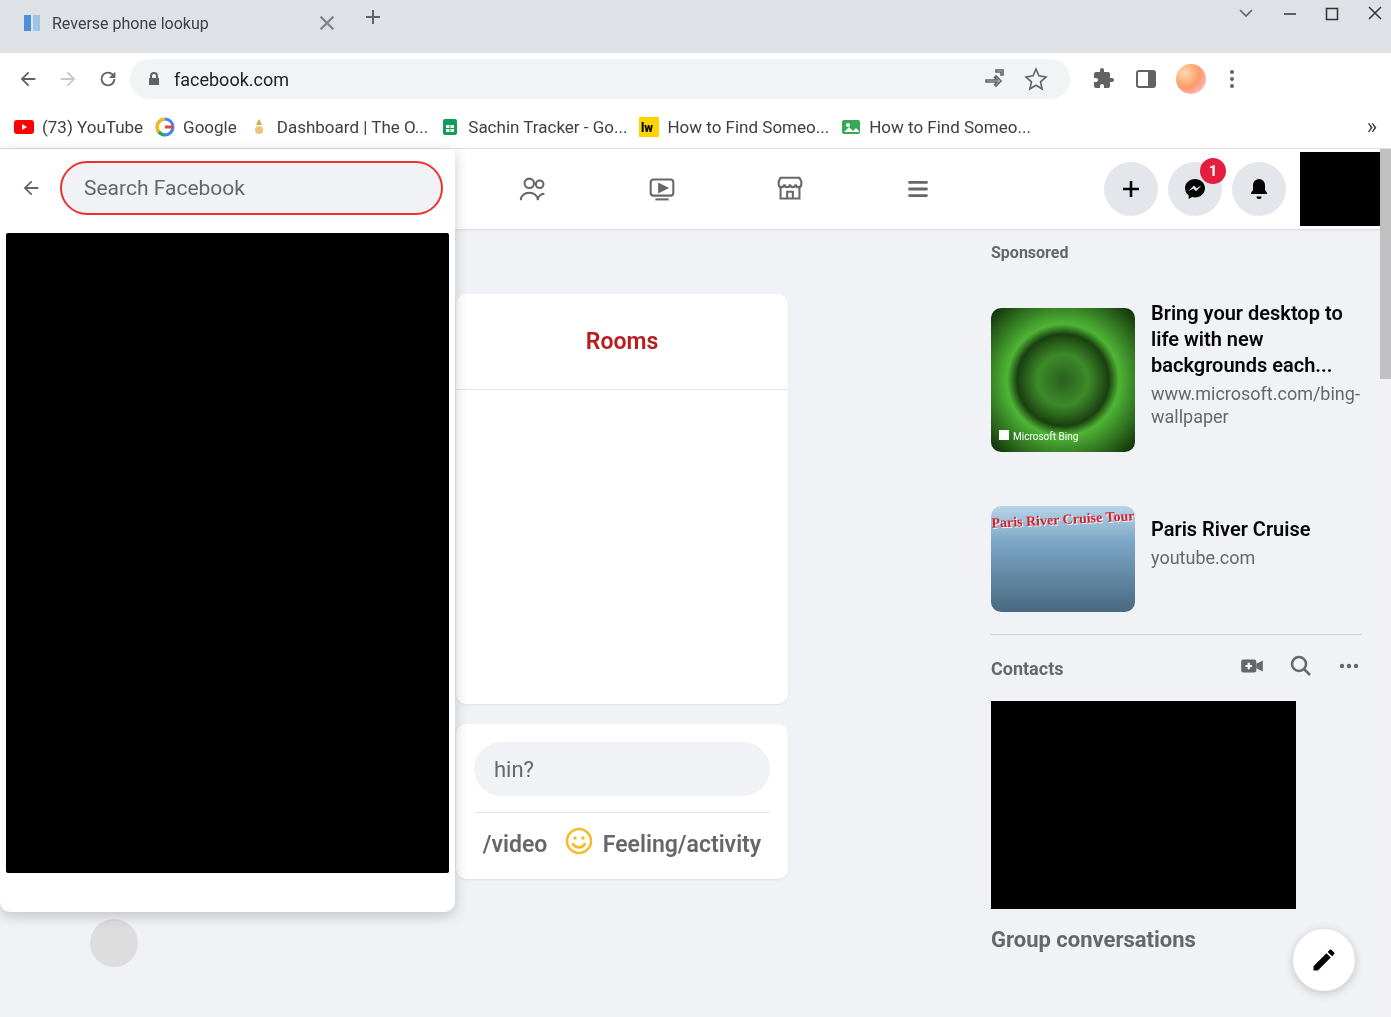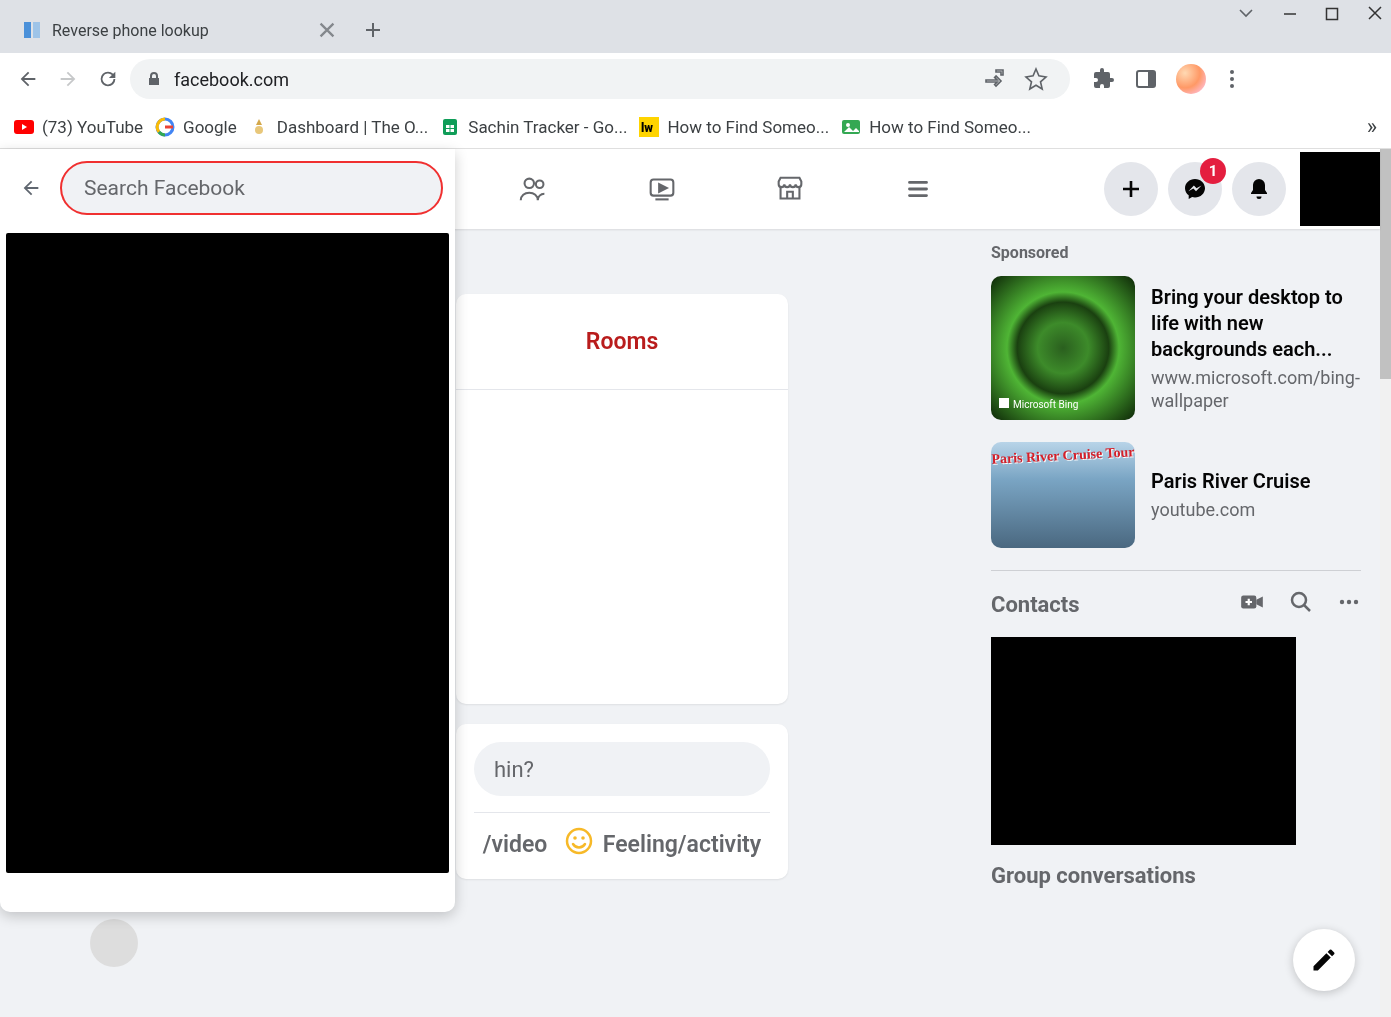--- a/index.html
+++ b/index.html
@@ -1,19 +1,19 @@
 <!DOCTYPE html>
 <html><head>
 <meta charset="utf-8">
 <style>
 * { margin: 0; padding: 0; box-sizing: border-box; font-family: -apple-system, BlinkMacSystemFont, "Segoe UI", Roboto, Helvetica, Arial, sans-serif; }
 body { width: 1391px; height: 1017px; overflow: hidden; background: #fff; }
 
 
-.tab-strip { height: 53px; background: #dee1e6; display: flex; align-items: flex-end; padding-left: 10px; position: relative; }
+.tab-strip { height: 53px; background: #dee1e6; display: flex; align-items: flex-start; padding-left: 10px; position: relative; }
 .tab { height: 46px; display: flex; align-items: center; padding: 0 12px; font-size: 16px; color: #3c4043; border-radius: 12px 12px 0 0; position: relative; min-width: 0; }
 .tab.inactive { background: transparent; width: 338px; }
 .tab.active { background: #fff; width: 340px; }
 .tab-favicon { width: 20px; height: 20px; margin-right: 10px; flex-shrink: 0; }
 .tab-title { flex: 1; white-space: nowrap; overflow: hidden; text-overflow: ellipsis; }
 .tab-close { width: 18px; height: 18px; margin-left: 6px; opacity: .7; cursor: pointer; }
 .new-tab { width: 34px; height: 34px; display: flex; align-items: center; justify-content: center; margin-left: 8px; margin-bottom: 6px; cursor: pointer; }
 .window-controls { position: absolute; right: 8px; top: 4px; display: flex; gap: 28px; }
 .window-controls span { font-size: 18px; color: #333; cursor: pointer; }
 
@@ -62,32 +62,32 @@
 .compose { margin-top: 20px; padding: 18px; }
 .compose-top { background: #f0f2f5; border-radius: 30px; height: 54px; display: flex; align-items: center; padding: 0 20px; font-size: 22px; color: #65676b; cursor: pointer; }
 .compose-sep { height: 1px; background: #e4e6eb; margin: 16px 0 14px; }
 .compose-actions { display: flex; justify-content: space-around; font-size: 23px; color: #65676b; font-weight: 600; }
 .ca-item { display: flex; align-items: center; gap: 10px; cursor: pointer; }
 
 
 .rcol { position: absolute; top: 94px; right: 30px; width: 370px; }
 .sponsored-h { font-size: 16px; font-weight: 700; color: #65676b; margin-bottom: 14px; }
 .ad { display: flex; gap: 16px; margin-bottom: 22px; cursor: pointer; }
-.ad-img { width: 144px; height: 144px; border-radius: 10px; flex-shrink: 0; overflow: hidden; position: relative; }
+.ad-img { width: 144px; height: 144px; border-radius: 10px; flex-shrink: 0; overflow: hidden; position: relative; margin-top: 32px; }
 .ad1-img { background: radial-gradient(circle at 50% 50%, #2a5f1e 0%, #3d8b2a 25%, #1a4010 45%, #4fb535 55%, #0d2607 100%); }
 .ad1-label { position: absolute; bottom: 10px; left: 8px; font-size: 10px; color: #fff; }
 .ad-logo { width: 10px; height: 10px; background: #fff; display: inline-block; margin-right: 4px; }
 .ad2-img { background: linear-gradient(180deg, #b8d4e8 0%, #7aa5c4 35%, #4a6880 100%); height: 106px; }
 .ad2-title-overlay { position: absolute; top: 6px; left: 0; right: 0; text-align: center; font-family: cursive; font-weight: 700; font-size: 14px; color: #d4202a; text-shadow: 1px 1px 0 #fff; transform: rotate(-3deg); }
 .ad-txt { display: flex; flex-direction: column; justify-content: center; }
 .ad-title { font-size: 20px; font-weight: 600; color: #050505; line-height: 1.3; margin-bottom: 4px; }
 .ad-url { font-size: 18px; color: #65676b; line-height: 1.3; word-break: break-all; }
 .rdiv { height: 1px; background: #ced0d4; margin: 10px 0 18px; }
 .contacts-h { display: flex; align-items: center; gap: 24px; }
-.contacts-h .lbl { font-size: 22px; font-weight: 700; color: #65676b; margin-right: auto; }
+.contacts-h .lbl { font-size: 18px; font-weight: 700; color: #65676b; margin-right: auto; }
 .contacts-h .ic { color: #65676b; cursor: pointer; }
 .contacts-black { margin-top: 18px; width: 305px; height: 208px; background: #000; }
 .group-h { font-size: 22px; font-weight: 700; color: #65676b; margin-top: 18px; }
 
 
 .vscroll { position: absolute; top: 0; right: 0; width: 11px; height: 100%; background: #f1f1f1; }
 .vscroll-thumb { position: absolute; top: 0; width: 11px; height: 230px; background: #c1c1c1; }
 
 
 .new-msg { position: absolute; right: 36px; bottom: 26px; width: 62px; height: 62px; border-radius: 50%; background: #fff; box-shadow: 0 2px 10px rgba(0,0,0,.2); display: flex; align-items: center; justify-content: center; cursor: pointer; z-index: 30; }

